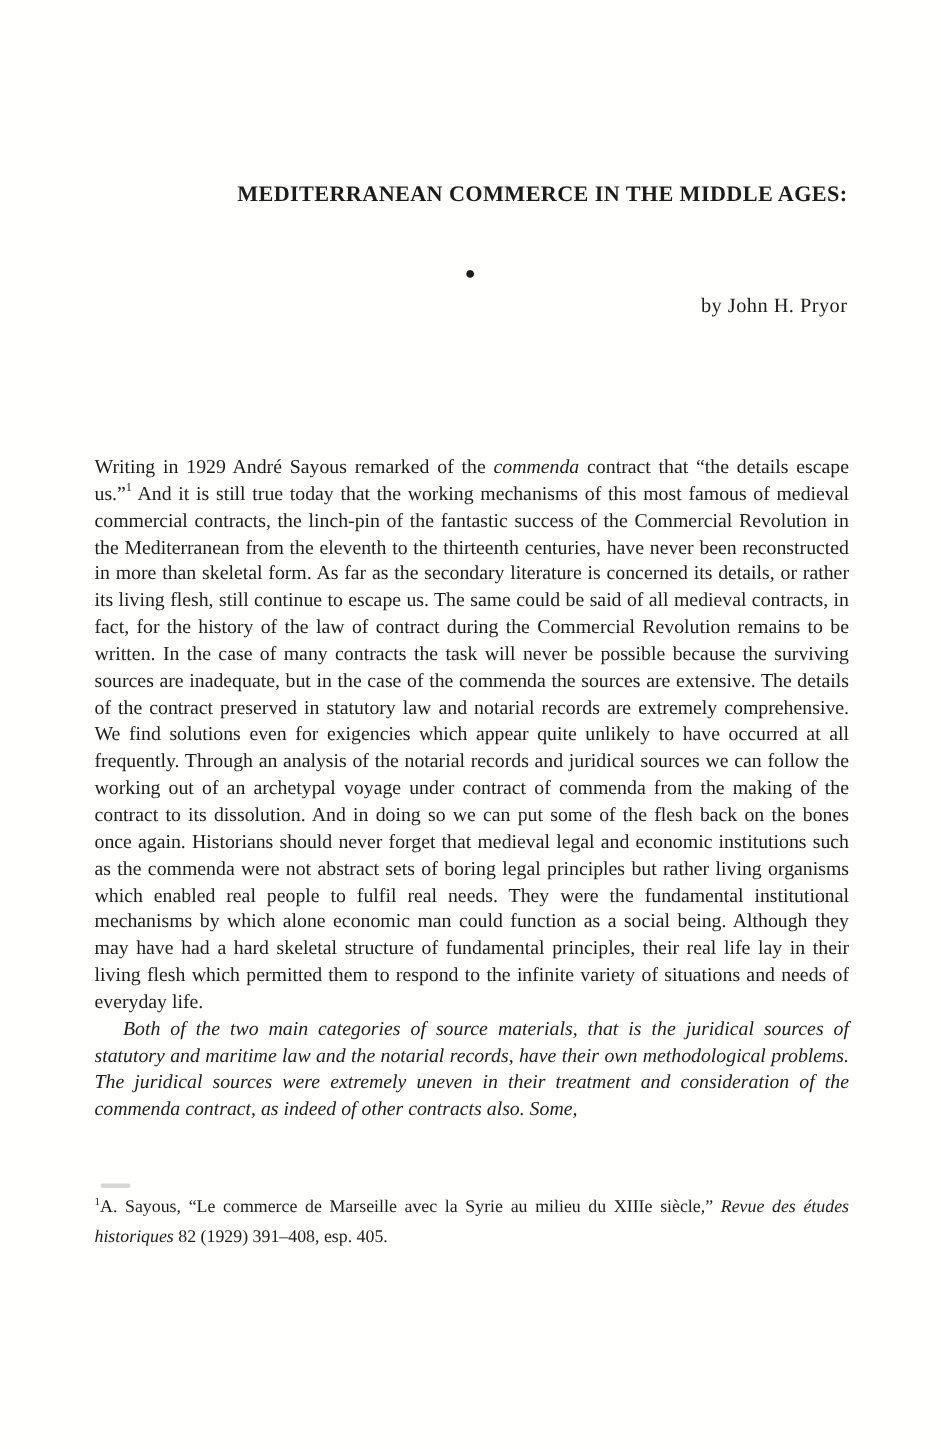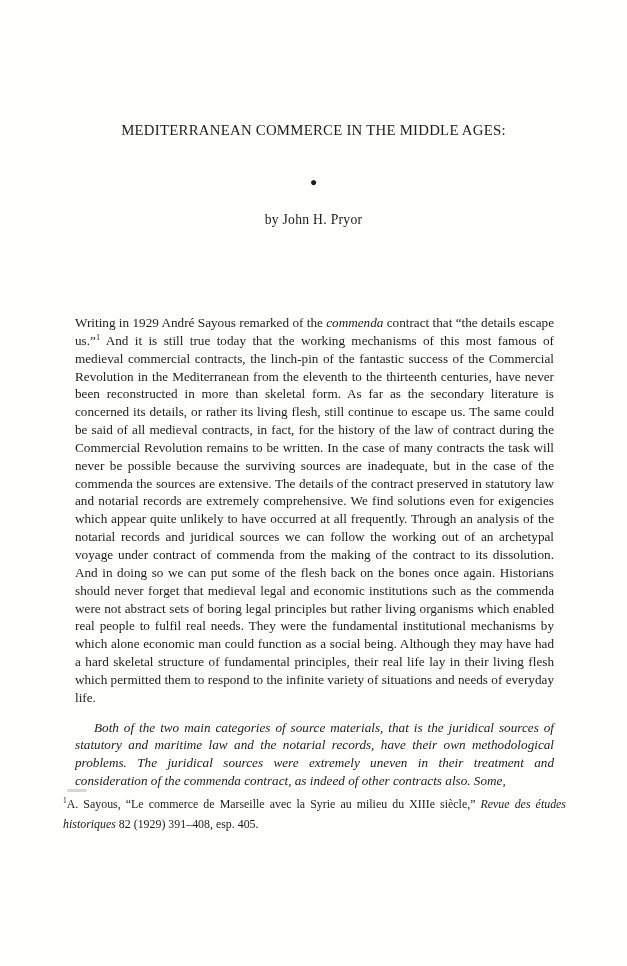--- a/index.html
+++ b/index.html
@@ -14,55 +14,55 @@
     background: #fffffe;
     overflow: hidden;
     font-family: "Liberation Serif", serif;
     color: #1d1c1a;
   }
   .title-block {
     position: absolute;
     top: 121px;
     left: 62px;
     width: 503px;
-    text-align: center;
-    font-weight: normal;
+    text-align: right;
+    font-weight: bold;
     font-size: 14.8px;
     line-height: 19.5px;
     letter-spacing: 0.25px;
   }
   .separator {
     position: absolute;
     top: 176px;
     left: 62px;
     width: 503px;
     text-align: center;
     font-size: 12px;
     line-height: 12px;
   }
   .byline {
     position: absolute;
-    top: 212px;
+    top: 196px;
     left: 62px;
     width: 503px;
-    text-align: center;
+    text-align: right;
     font-size: 13.6px;
     letter-spacing: 0.3px;
   }
   .body-text {
     position: absolute;
     top: 302px;
     left: 63px;
     width: 503px;
     font-size: 13.2px;
     line-height: 17.85px;
     text-align: justify;
   }
   .body-text p {
-    margin: 12px;
+    margin: 0;
     padding: 0;
   }
   .body-text p.indented {
     text-indent: 19px;
     font-style: italic;
   }
   sup {
     font-size: 0.62em;
     line-height: 0;
     vertical-align: super;

